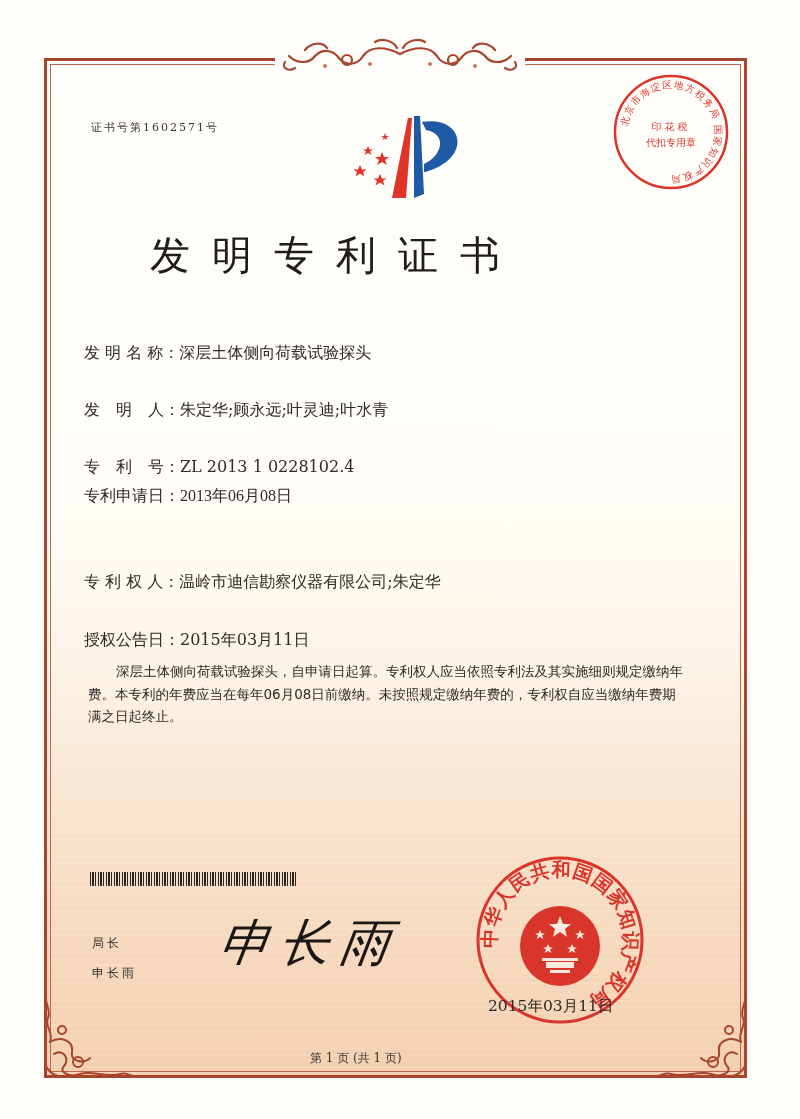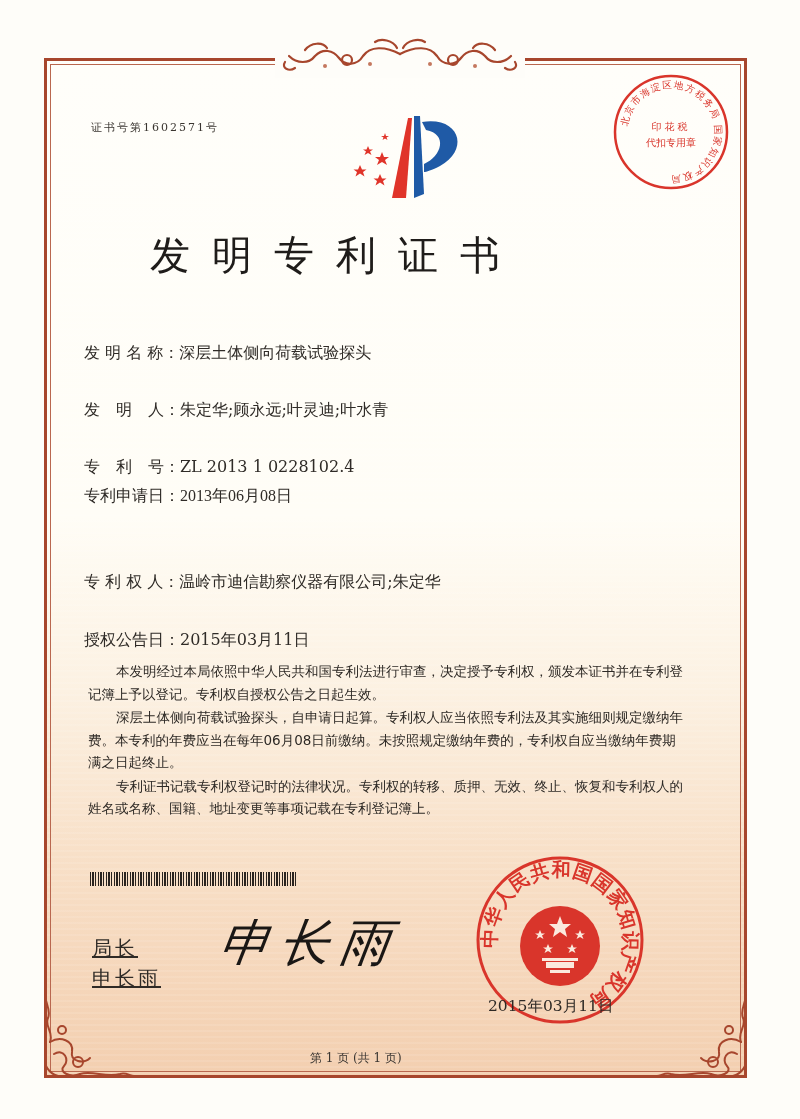--- a/index.html
+++ b/index.html
@@ -53,22 +53,22 @@
   }
   .body-text p { margin:0 0 1px 0; text-indent:28px; }
   .barcode {
     position:absolute; left:90px; top:872px; width:206px; height:14px;
     background: repeating-linear-gradient(to right,
       #2a2420 0px, #2a2420 1px, transparent 1px, transparent 2px,
       #2a2420 2px, #2a2420 4px, transparent 4px, transparent 5px,
       #2a2420 5px, #2a2420 6px, transparent 6px, transparent 8px);
   }
   .sig-role, .sig-name {
-    position:absolute; left:92px; font-size:20px; color:#2f2b27;
-    font-family:"DejaVu Sans","Liberation Sans",sans-serif; letter-spacing:3px;text-decoration:underline;
+    position:absolute; left:92px; font-size:12px; color:#2f2b27;
+    font-family:"DejaVu Sans","Liberation Sans",sans-serif; letter-spacing:3px;
   }
   .signature {
     position:absolute; left:220px; top:910px; font-size:50px; color:#1a1715;
     font-family:"DejaVu Serif",serif; font-style:italic; letter-spacing:10px;
     transform:skewX(-8deg);
   }
   .seal-top { position:absolute; left:611px; top:72px; width:120px; height:120px; }
   .seal-bottom { position:absolute; left:474px; top:854px; width:172px; height:172px; }
   .seal-date {
     position:absolute; left:488px; top:996px; font-size:15.5px; color:#2d2925;
@@ -173,23 +173,21 @@
   <span class="lbl">专利申请日：</span><span>2013年06月08日</span>
 </div>
 <div class="field" style="top:572px;">
   <span class="lbl">专 利 权 人：</span><span>温岭市迪信勘察仪器有限公司;朱定华</span>
 </div>
 <div class="field" style="top:630px;">
   <span class="lbl">授权公告日：</span><span>2015年03月11日</span>
 </div>
 
 <div class="body-text">
-  <p>本发明经过本局依照中华人民共和国专利法进行审查，决定授予专利权，颁发本证书并在专利登记簿上予以登记。专利权自授权公告之日起生效。</p>
   <p>深层土体侧向荷载试验探头，自申请日起算。专利权人应当依照专利法及其实施细则规定缴纳年费。本专利的年费应当在每年06月08日前缴纳。未按照规定缴纳年费的，专利权自应当缴纳年费期满之日起终止。</p>
-  <p>专利证书记载专利权登记时的法律状况。专利权的转移、质押、无效、终止、恢复和专利权人的姓名或名称、国籍、地址变更等事项记载在专利登记簿上。</p>
 </div>
 
 <div class="barcode"></div>
 
 <div class="sig-role" style="top:935px;">局长</div>
 <div class="sig-name" style="top:965px;">申长雨</div>
 <div class="signature">申长雨</div>
 
 <svg class="seal-bottom" viewBox="0 0 172 172">
   <circle cx="86" cy="86" r="82" fill="none" stroke="#d9352b" stroke-width="3"></circle>

